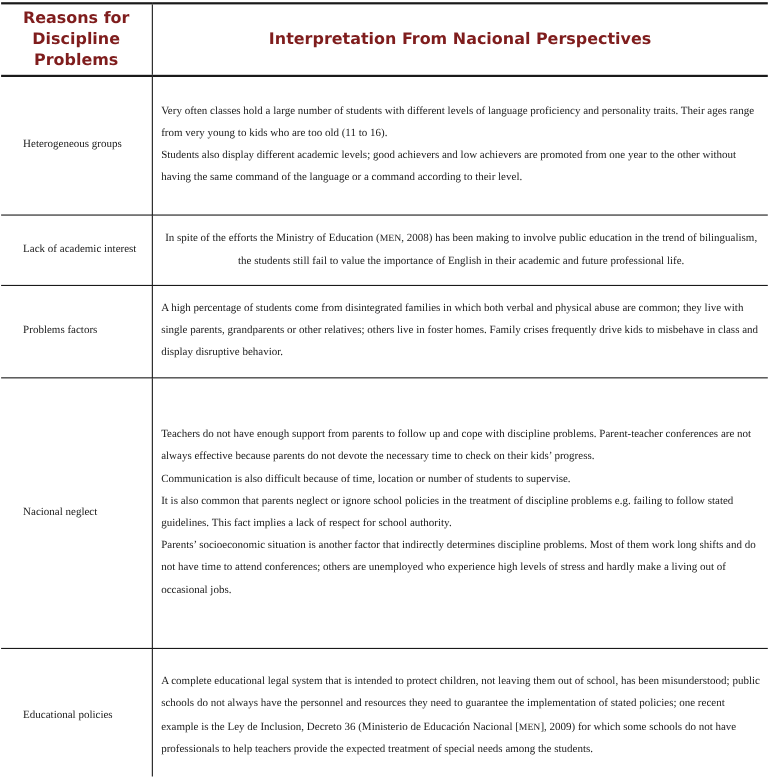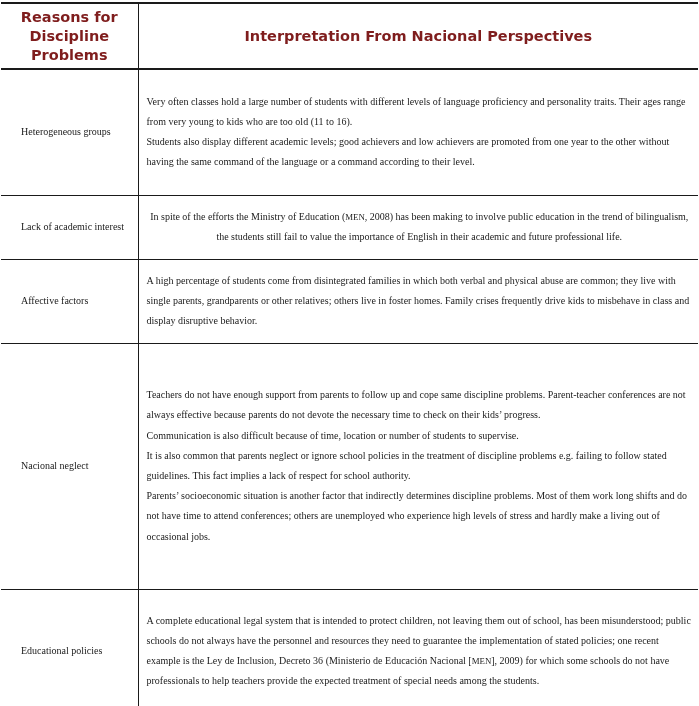--- a/index.html
+++ b/index.html
@@ -72,29 +72,29 @@
       <td class="interp">
         <span class="para">Very often classes hold a large number of students with different levels of language proficiency and personality traits. Their ages range from very young to kids who are too old (11 to 16).</span>
         <span class="para">Students also display different academic levels; good achievers and low achievers are promoted from one year to the other without having the same command of the language or a command according to their level.</span>
       </td>
     </tr>
     <tr class="row-lack">
       <td class="reason">Lack of academic interest</td>
       <td class="interp"><span>In spite of the efforts the Ministry of Education (</span><span class="sc">MEN</span><span>, 2008) has been making to involve public education in the trend of bilingualism, the students still fail to value the importance of English in their academic and future professional life.</span></td>
     </tr>
     <tr class="row-aff">
-      <td class="reason">Affective factors</td>
+      <td class="reason">Problems factors</td>
       <td class="interp">
         <span class="para">A high percentage of students come from disintegrated families in which both verbal and physical abuse are common; they live with single parents, grandparents or other relatives; others live in foster homes. Family crises frequently drive kids to misbehave in class and display disruptive behavior.</span>
       </td>
     </tr>
     <tr class="row-par">
       <td class="reason">Nacional neglect</td>
       <td class="interp">
-        <span class="para">Teachers do not have enough support from parents to follow up and cope same discipline problems. Parent-teacher conferences are not always effective because parents do not devote the necessary time to check on their kids’ progress.</span>
+        <span class="para">Teachers do not have enough support from parents to follow up and cope with discipline problems. Parent-teacher conferences are not always effective because parents do not devote the necessary time to check on their kids’ progress.</span>
         <span class="para">Communication is also difficult because of time, location or number of students to supervise.</span>
         <span class="para">It is also common that parents neglect or ignore school policies in the treatment of discipline problems e.g. failing to follow stated guidelines. This fact implies a lack of respect for school authority.</span>
         <span class="para">Parents’ socioeconomic situation is another factor that indirectly determines discipline problems. Most of them work long shifts and do not have time to attend conferences; others are unemployed who experience high levels of stress and hardly make a living out of occasional jobs.</span>
       </td>
     </tr>
     <tr class="row-edu">
       <td class="reason">Educational policies</td>
       <td class="interp"><span>A complete educational legal system that is intended to protect children, not leaving them out of school, has been misunderstood; public schools do not always have the personnel and resources they need to guarantee the implementation of stated policies; one recent example is the </span><span class="it">Ley de Inclusion, Decreto 36</span><span> (Ministerio de Educación Nacional [</span><span class="sc">MEN</span><span>], 2009) for which some schools do not have professionals to help teachers provide the expected treatment of special needs among the students.</span></td>
     </tr>
   </tbody>

